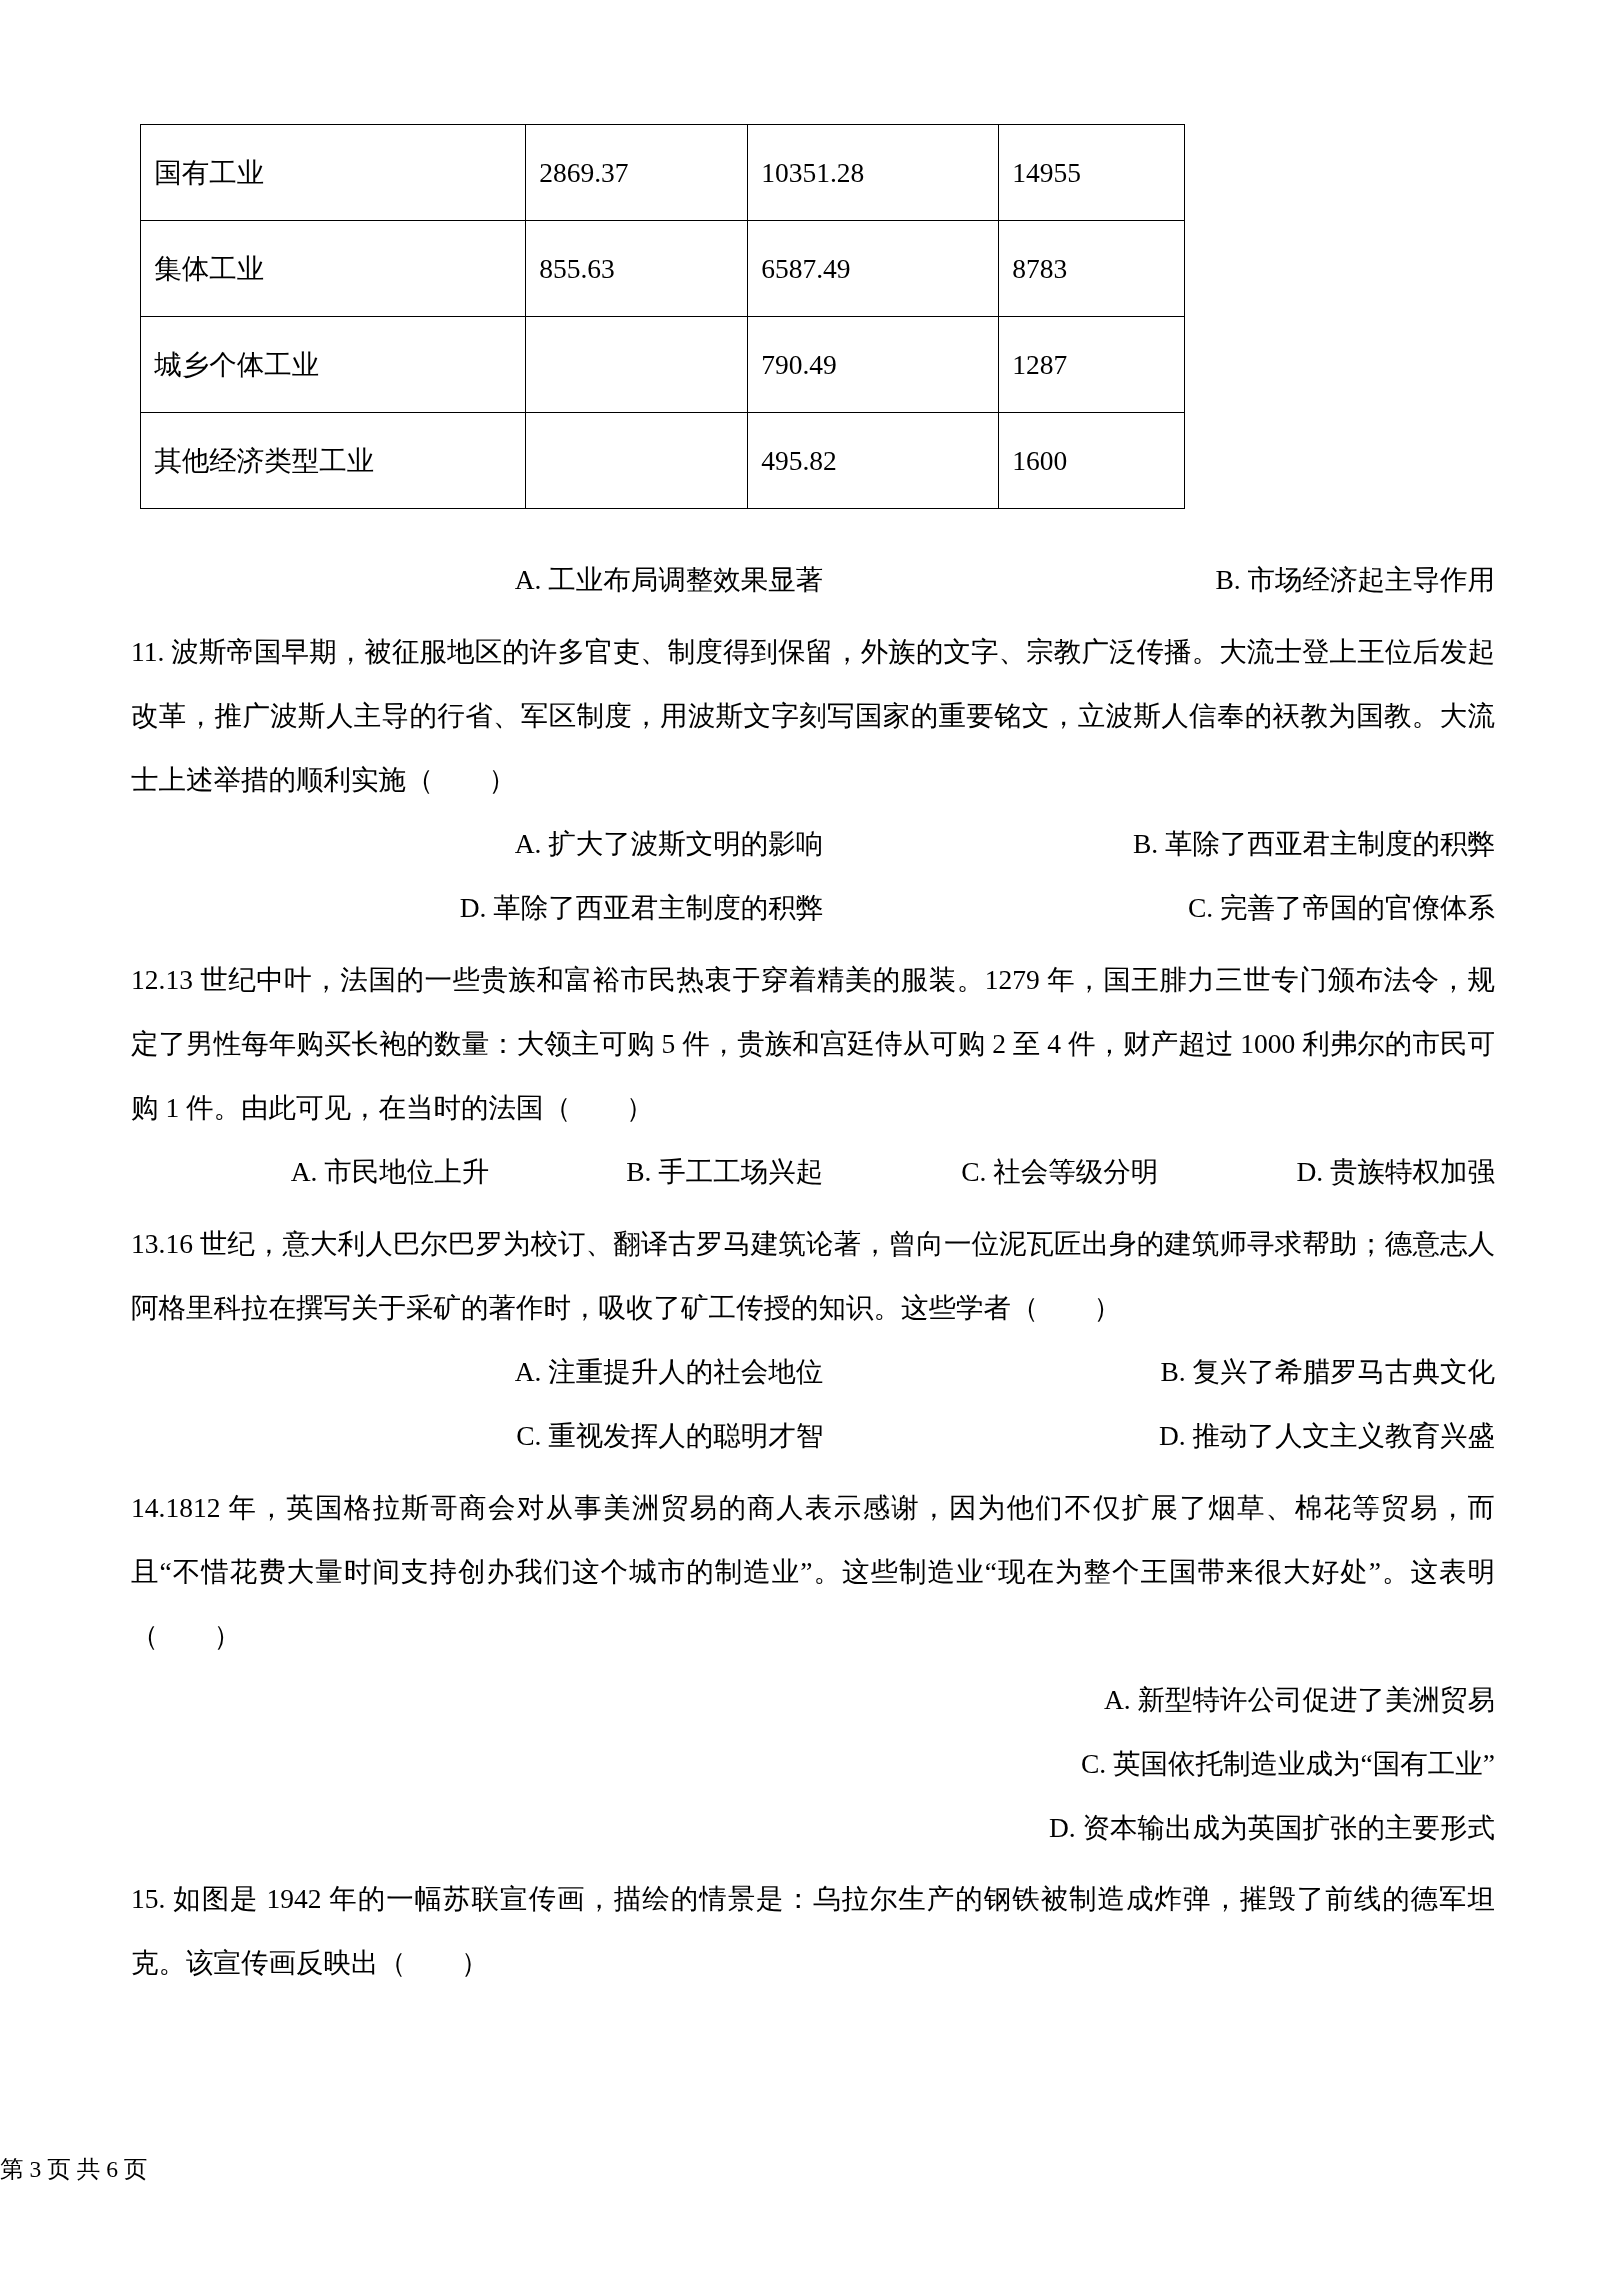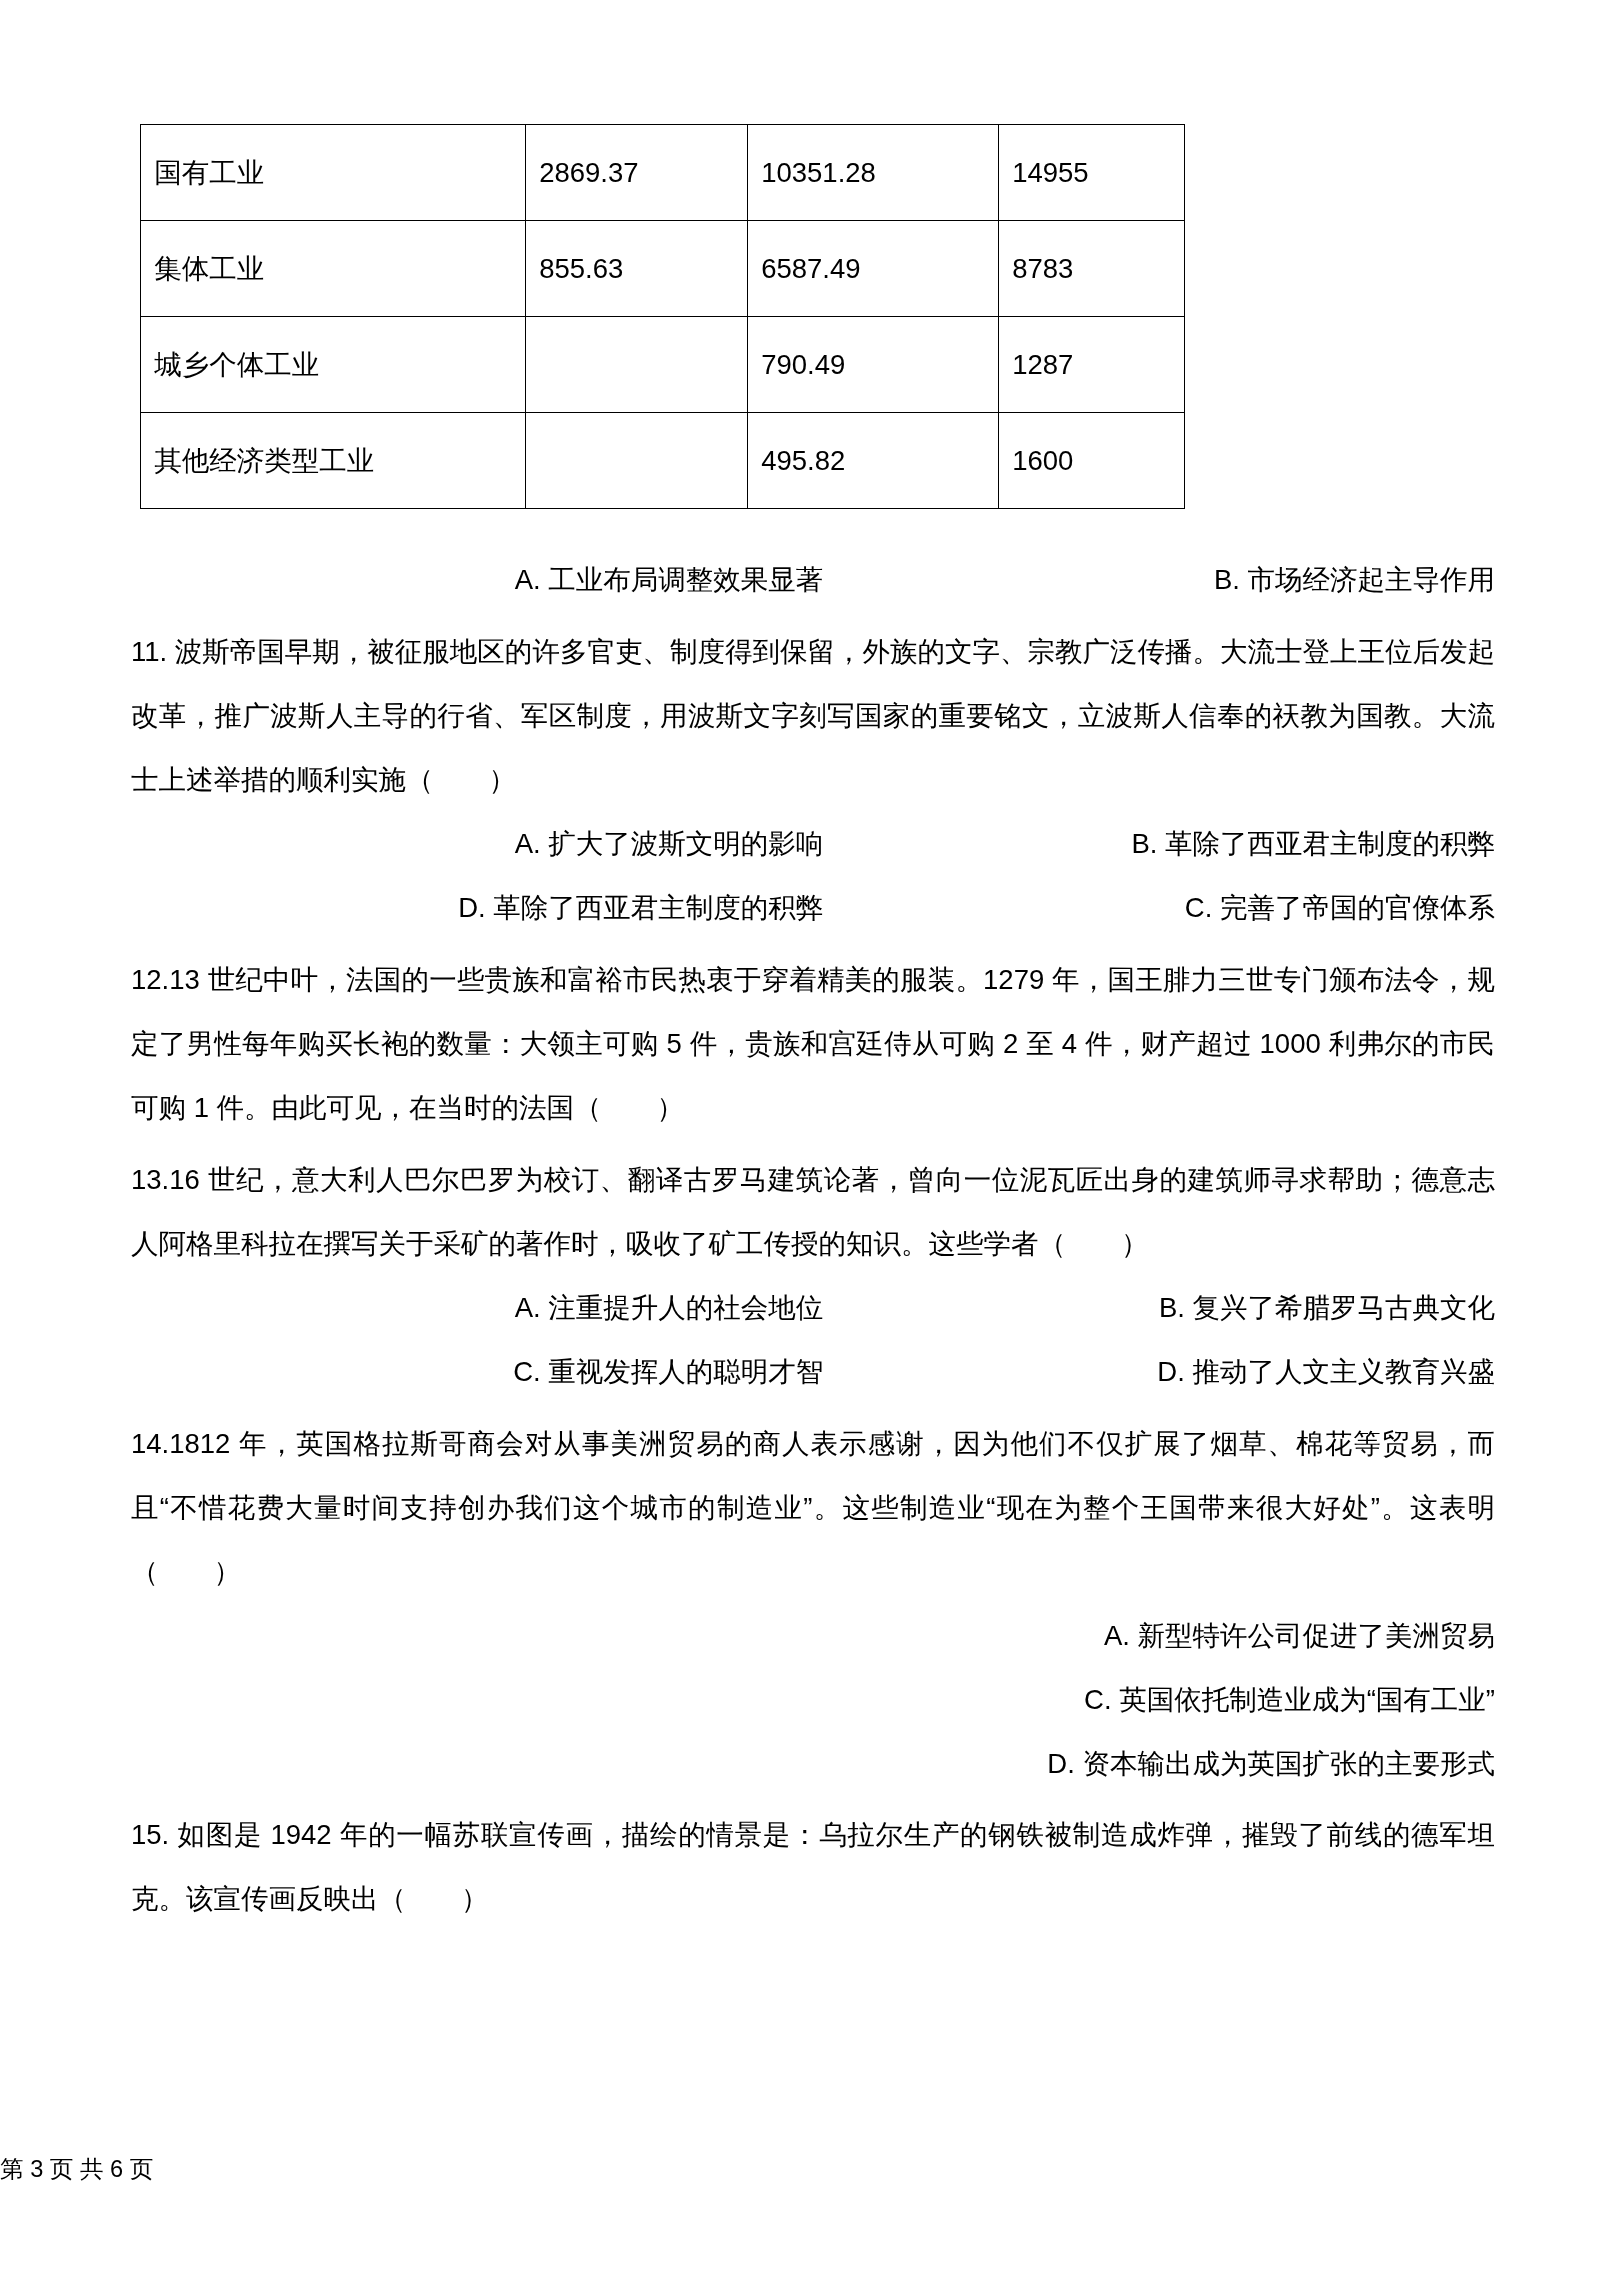--- a/index.html
+++ b/index.html
@@ -4,21 +4,21 @@
 <style>
   * { margin: 0; padding: 0; box-sizing: border-box; }
   html, body { background: #ffffff; }
   .page {
     position: relative;
     width: 1623px;
     height: 2295px;
     margin: 0 auto;
     background: #ffffff;
     color: #000000;
-    font-family: Liberation Sans, sans-serif;
+    font-family: Liberation Serif, serif;
     font-size: 27.5px;
     overflow: hidden;
   }
   .content {
     position: absolute;
     top: 124px;
     left: 131px;
     width: 1364px;
   }
   table.qtable {
@@ -118,20 +118,28 @@
         <span>A. 扩大了波斯文明的影响</span>
         <span>B. 革除了西亚君主制度的积弊</span>
       </div>
       <div class="opt-grid-2">
         <span>D. 革除了西亚君主制度的积弊</span>
         <span>C. 完善了帝国的官僚体系</span>
       </div>
     </div>
 
     <p class="question">12.13 世纪中叶，法国的一些贵族和富裕市民热衷于穿着精美的服装。1279 年，国王腓力三世专门颁布法令，规定了男性每年购买长袍的数量：大领主可购 5 件，贵族和宫廷侍从可购 2 至 4 件，财产超过 1000 利弗尔的市民可购 1 件。由此可见，在当时的法国（　　）</p>
+    <div class="options">
+      <div class="opt-grid-4">
+        <span>A. 市民地位上升</span>
+        <span>B. 手工工场兴起</span>
+        <span>C. 社会等级分明</span>
+        <span>D. 贵族特权加强</span>
+      </div>
+    </div>
 
     <p class="question">13.16 世纪，意大利人巴尔巴罗为校订、翻译古罗马建筑论著，曾向一位泥瓦匠出身的建筑师寻求帮助；德意志人阿格里科拉在撰写关于采矿的著作时，吸收了矿工传授的知识。这些学者（　　）</p>
     <div class="options">
       <div class="opt-grid-2">
         <span>A. 注重提升人的社会地位</span>
         <span>B. 复兴了希腊罗马古典文化</span>
       </div>
       <div class="opt-grid-2">
         <span>C. 重视发挥人的聪明才智</span>
         <span>D. 推动了人文主义教育兴盛</span>

